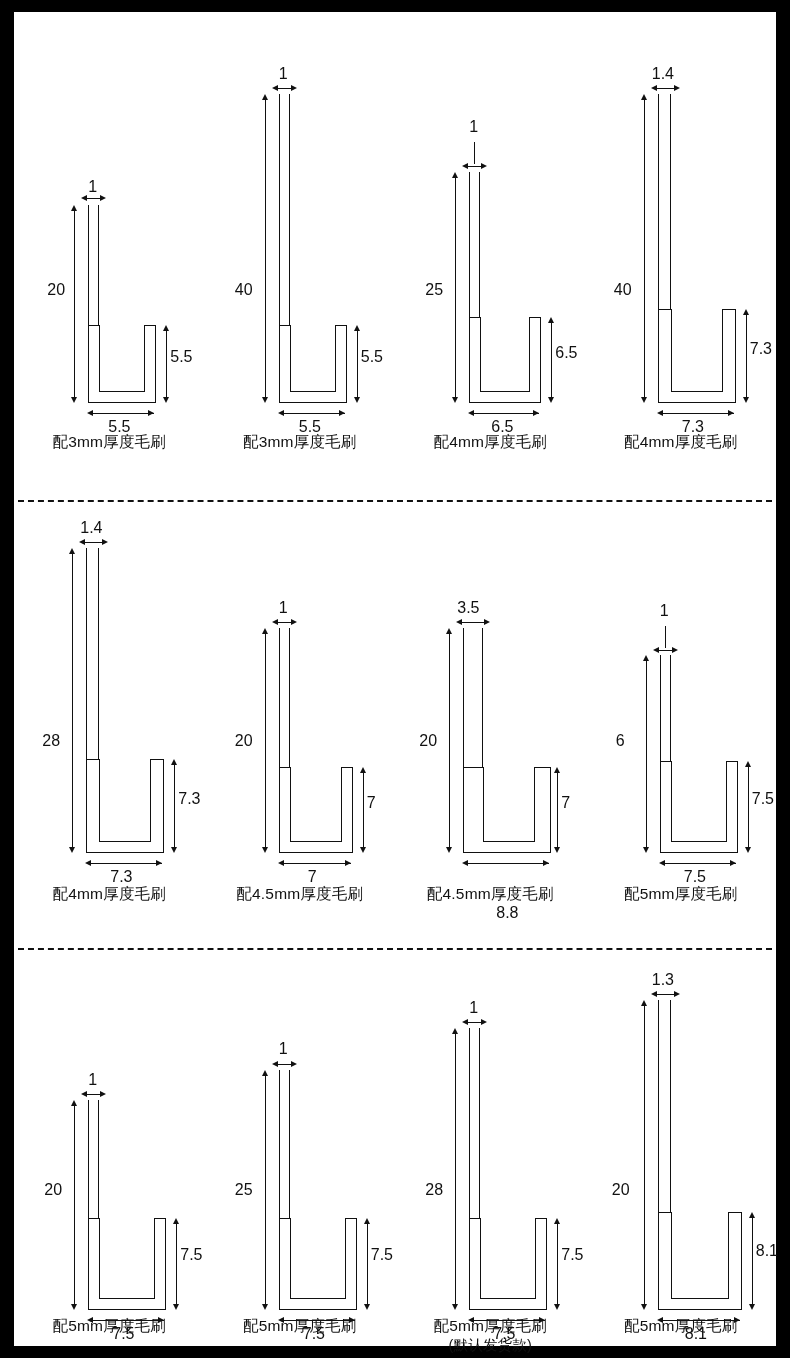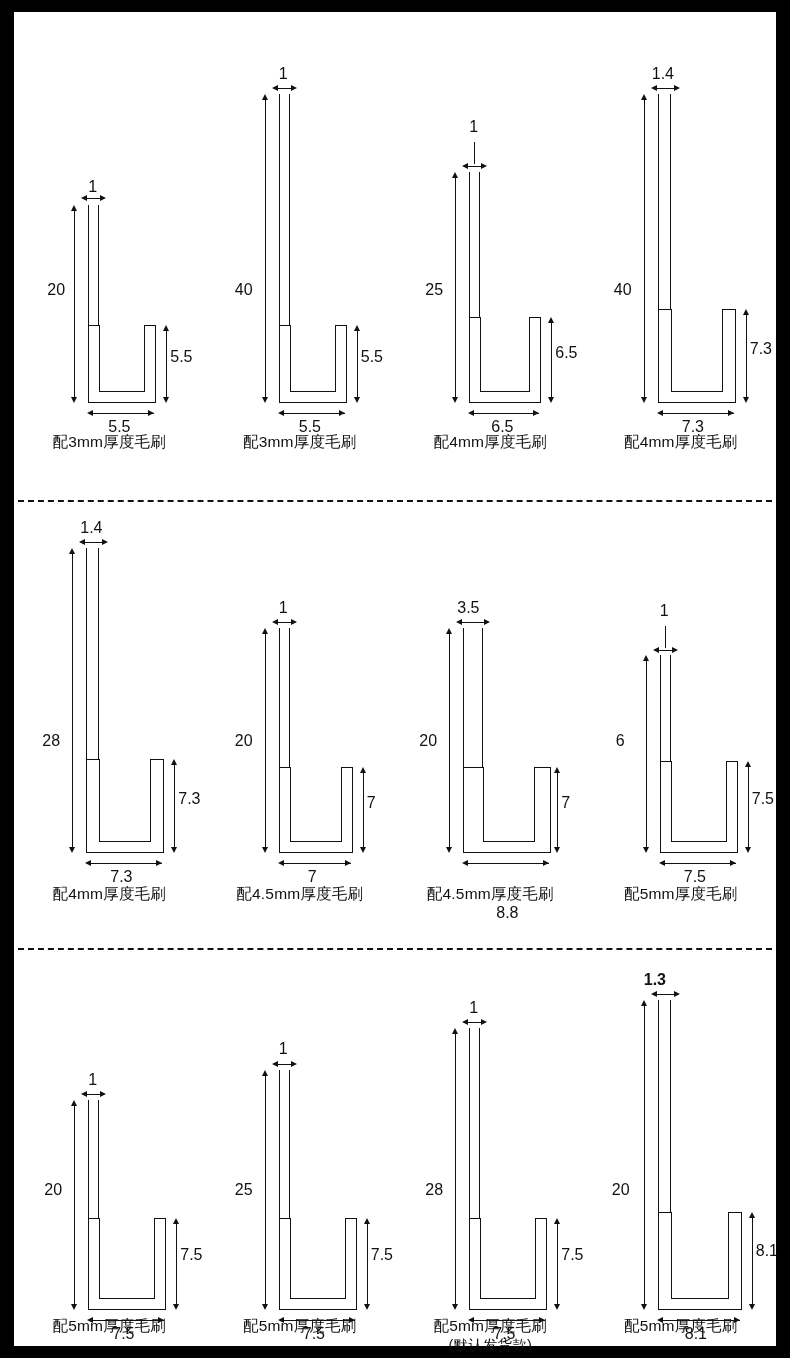--- a/index.html
+++ b/index.html
@@ -455,21 +455,21 @@
 
     <div class="cell">
       <div class="fig" style="height:340px;">
         <div class="stem" style="left:62px; top:24px; width:13px; height:212px;"></div>
         <div class="ubody" style="left:62px; top:236px; width:84px; height:98px;"></div>
         <div class="uslot" style="left:75px; top:236px; width:58px; height:87px;"></div>
 
         <div class="dim-h" style="left:58px; top:18px; width:23px;"></div>
         <div class="arrow ar-left" style="left:55px; top:15px;"></div>
         <div class="arrow ar-right" style="left:78px; top:15px;"></div>
-        <div class="lbl" style="left:48px; top:-5px;font-weight:bold;">1.3</div>
+        <div class="lbl" style="left:56px; top:-5px;">1.3</div>
 
         <div class="dim-v" style="left:48px; top:26px; height:306px;"></div>
         <div class="arrow ar-up" style="left:45px; top:24px;"></div>
         <div class="arrow ar-down" style="left:45px; top:328px;"></div>
         <div class="lbl" style="left:16px; top:205px;">20</div>
 
         <div class="dim-v" style="left:156px; top:238px; height:94px;"></div>
         <div class="arrow ar-up" style="left:153px; top:236px;"></div>
         <div class="arrow ar-down" style="left:153px; top:328px;"></div>
         <div class="lbl" style="left:160px; top:266px;">8.1</div>

